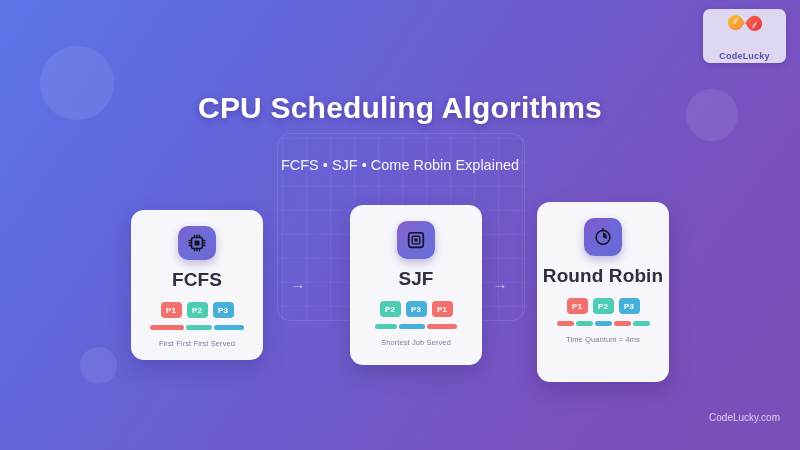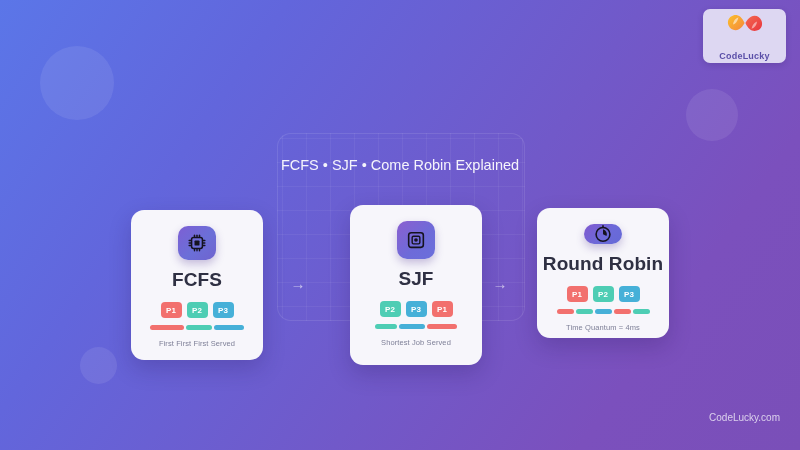--- a/index.html
+++ b/index.html
@@ -63,21 +63,21 @@
 
   .card {
     position:absolute; width:132px;
     background:#f7f6fb; border-radius:13px;
     box-shadow:0 9px 22px rgba(38,18,80,0.22);
     display:flex; flex-direction:column; align-items:center;
     padding-top:16px; padding-bottom:12px;
   }
   #card-fcfs { left:131px; top:210px; height:150px; }
   #card-sjf  { left:334px; top:205px; height:160px;margin-left:16px; }
-  #card-rr   { left:537px; top:208px; height:130px; }
+  #card-rr   { left:537px; top:202px; height:180px; }
 
   .card-icon {
     width:38px; height:38px; border-radius:10px;
     background:linear-gradient(135deg,#7d5fd4 0%,#6b6fd8 55%,#6f63cf 100%);
     display:flex; align-items:center; justify-content:center;
     box-shadow:0 4px 9px rgba(70,40,140,0.28);
   }
   #card-sjf .card-icon { background:linear-gradient(135deg,#8a5fd0 0%,#6d6bd9 60%,#6b6fdb 100%); }
   #card-rr  .card-icon { background:linear-gradient(135deg,#8059cf 0%,#6b6ad9 60%,#6569d6 100%); }
   .card-icon svg { display:block; }
@@ -129,20 +129,21 @@
         </defs>
         <path d="M19.6 11 C16.5 4.2 12.4 2.2 8.2 3.4 C3.6 4.7 1.8 9.4 3.6 13.6 C5.4 17.8 10.2 19.4 14 17.2 C16.6 15.7 18.3 13.4 19.6 11 Z" fill="url(#lgL)"></path>
         <path d="M20.4 11 C23.5 17.8 27.6 19.8 31.8 18.6 C36.4 17.3 38.2 12.6 36.4 8.4 C34.6 4.2 29.8 2.6 26 4.8 C23.4 6.3 21.7 8.6 20.4 11 Z" fill="url(#lgR)"></path>
         <path d="M13.5 5.2 C10.2 6.4 8.2 9.1 8.0 12.6 C10.6 11.6 12.6 9.4 13.5 5.2 Z" fill="#fff" opacity="0.55"></path>
         <path d="M26.5 16.8 C29.8 15.6 31.8 12.9 32.0 9.4 C29.4 10.4 27.4 12.6 26.5 16.8 Z" fill="#fff" opacity="0.5"></path>
       </svg>
     </span>
     <span id="logo-text">CodeLucky</span>
   </div>
 
+  <div id="title">CPU Scheduling Algorithms</div>
   <div id="subtitle">FCFS • SJF • Come Robin Explained</div>
 
   <div class="arrow" id="arrow1">→</div>
   <div class="arrow" id="arrow2">→</div>
 
   <div class="card" id="card-fcfs">
     <div class="card-icon">
       <svg width="20" height="20" viewBox="0 0 24 24">
         <rect x="5.5" y="5.5" width="13" height="13" rx="2.2" fill="none" stroke="#15131f" stroke-width="1.8"></rect>
         <rect x="9" y="9" width="6" height="6" rx="1" fill="#15131f"></rect>

